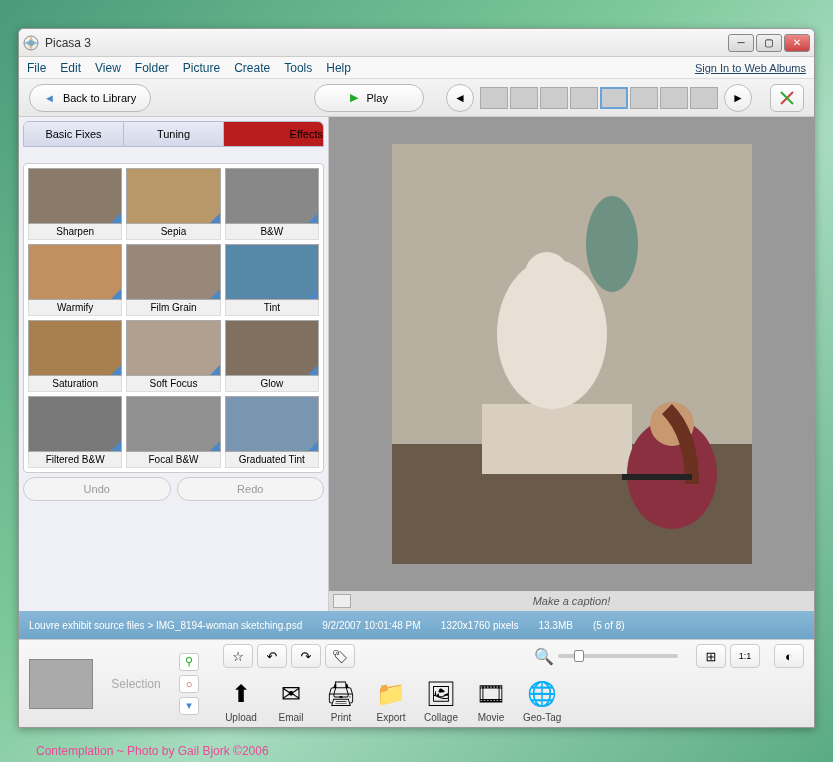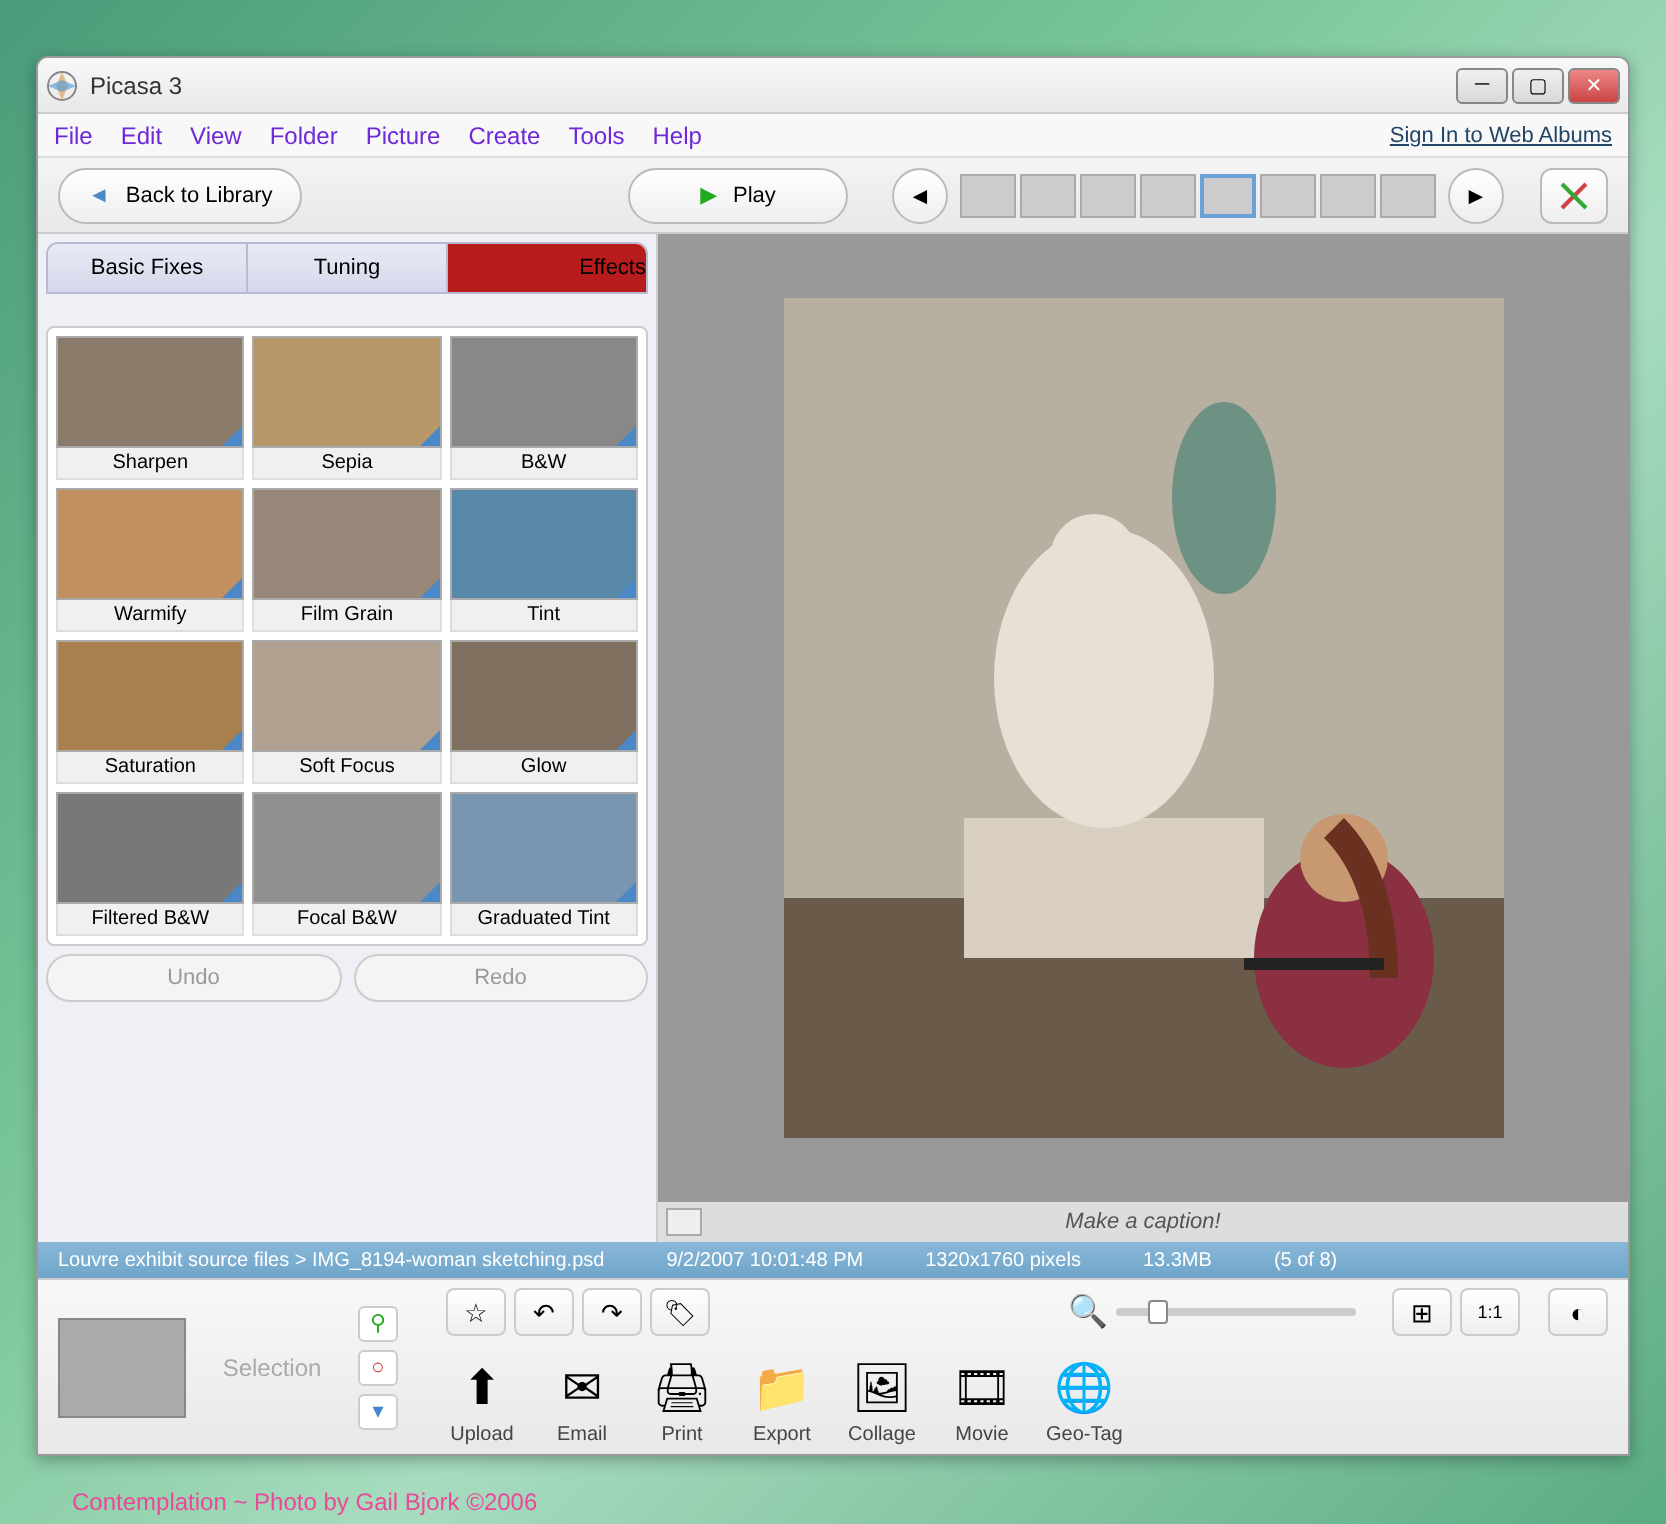--- a/index.html
+++ b/index.html
@@ -5,21 +5,21 @@
 * { box-sizing: border-box; margin: 0; padding: 0; font-family: "Segoe UI", Tahoma, sans-serif; }
 body { background: linear-gradient(135deg, #4a9b7a 0%, #7cc89a 40%, #a8dcc0 60%, #5aab82 100%); width: 833px; height: 762px; overflow: hidden; position: relative; }
 .window { position: absolute; left: 18px; top: 28px; width: 797px; height: 700px; background: #fff; border: 1px solid #999; border-radius: 6px 6px 0 0; box-shadow: 0 2px 8px rgba(0,0,0,0.3); overflow: hidden; display: flex; flex-direction: column; }
 .titlebar { height: 28px; background: linear-gradient(#f8f8f8, #e8e8e8); display: flex; align-items: center; padding: 0 4px; border-bottom: 1px solid #ccc; }
 .app-icon { width: 16px; height: 16px; margin-right: 6px; }
 .title-text { font-size: 12px; color: #333; flex: 1; }
 .win-controls { display: flex; gap: 2px; }
 .win-btn { width: 26px; height: 18px; border: 1px solid #888; border-radius: 3px; background: linear-gradient(#f0f0f0,#d8d8d8); display: flex; align-items: center; justify-content: center; font-size: 10px; cursor: pointer; }
 .win-close { background: linear-gradient(#e88,#c44); color: #fff; }
 .menubar { height: 22px; display: flex; align-items: center; padding: 0 8px; gap: 14px; border-bottom: 1px solid #ddd; background: #f8f8f8; }
-.menu-item { font-size: 12px; color: #6d28d9; cursor: pointer; }
+.menu-item { font-size: 12px; color: #0c4a6e; cursor: pointer; }
 .signin { margin-left: auto; color: #246; text-decoration: underline; font-size: 11px; cursor: pointer; }
 .toolbar { height: 38px; display: flex; align-items: center; padding: 4px 10px; gap: 6px; background: linear-gradient(#f4f4f4,#e8e8e8); border-bottom: 1px solid #ccc; }
 .pill-btn { height: 28px; padding: 0 14px; border: 1px solid #bbb; border-radius: 14px; background: linear-gradient(#fff,#eee); display: flex; align-items: center; gap: 8px; font-size: 11px; cursor: pointer; }
 .nav-round { width: 28px; height: 28px; border: 1px solid #bbb; border-radius: 50%; background: linear-gradient(#fff,#eee); display: flex; align-items: center; justify-content: center; cursor: pointer; font-size: 12px; }
 .filmstrip { display: flex; gap: 2px; }
 .film-thumb { width: 28px; height: 22px; border: 1px solid #aaa; background: #ccc; cursor: pointer; }
 .film-thumb.sel { border: 2px solid #6aa3d8; }
 .main-area { flex: 1; display: flex; background: #efefef; overflow: hidden; }
 .left-panel { width: 310px; background: #eef0f5; border-right: 1px solid #ccc; display: flex; flex-direction: column; padding: 4px; }
 .tabs { display: flex; border: 1px solid #b8bcd0; border-radius: 6px 6px 0 0; overflow: hidden; margin-bottom: 16px; }
@@ -31,21 +31,21 @@
 .effect-thumb { width: 100%; height: 56px; background: #888; border: 1px solid #aaa; position: relative; }
 .effect-thumb .tri { position: absolute; right: 0; bottom: 0; width: 0; height: 0; border-left: 10px solid transparent; border-bottom: 10px solid #4a88c8; }
 .effect-label { font-size: 10px; padding: 2px 0; background: #f0f0f0; border: 1px solid #ddd; border-top: none; }
 .undo-redo { display: flex; gap: 6px; margin-top: 4px; }
 .undo-redo button { flex: 1; height: 24px; border: 1px solid #ccc; border-radius: 12px; background: #f4f4f4; font-size: 11px; color: #999; cursor: pointer; }
 .viewer { flex: 1; display: flex; flex-direction: column; background: #999; }
 .image-area { flex: 1; background: #999; display: flex; align-items: center; justify-content: center; position: relative; }
 .photo { width: 360px; height: 420px; background: linear-gradient(160deg,#c8c0b0 0%, #a89888 40%, #706050 80%); position: relative; }
 .caption-bar { height: 20px; background: #ddd; display: flex; align-items: center; justify-content: center; font-size: 11px; font-style: italic; color: #555; position: relative; }
 .caption-left { position: absolute; left: 4px; width: 18px; height: 14px; border: 1px solid #aaa; background: #eee; }
-.info-bar { height: 18px; background: linear-gradient(#89b8d8,#6fa5c9); display: flex; align-items: center; padding: 0 10px; gap: 31px; font-size: 10px; color: #fff; }
+.info-bar { height: 28px; background: linear-gradient(#89b8d8,#6fa5c9); display: flex; align-items: center; padding: 0 10px; gap: 20px; font-size: 10px; color: #fff; }
 .bottom-bar { height: 88px; background: linear-gradient(#f8f8f8,#e8e8e8); border-top: 1px solid #ccc; display: flex; align-items: center; padding: 4px 10px; gap: 8px; }
 .sel-thumb { width: 64px; height: 50px; background: #aaa; border: 1px solid #888; }
 .sel-label { font-size: 12px; color: #aaa; width: 70px; text-align: center; }
 .mini-col { display: flex; flex-direction: column; gap: 4px; }
 .mini-btn { width: 20px; height: 18px; border: 1px solid #ccc; border-radius: 3px; background: #fff; display: flex; align-items: center; justify-content: center; font-size: 11px; cursor: pointer; }
 .tool-row { display: flex; gap: 4px; align-items: center; }
 .small-btn { width: 30px; height: 24px; border: 1px solid #ccc; border-radius: 4px; background: linear-gradient(#fff,#eee); display: flex; align-items: center; justify-content: center; cursor: pointer; font-size: 13px; }
 .actions { display: flex; gap: 14px; margin-top: 4px; }
 .action { display: flex; flex-direction: column; align-items: center; gap: 2px; cursor: pointer; }
 .action-icon { width: 36px; height: 32px; display: flex; align-items: center; justify-content: center; font-size: 24px; }

